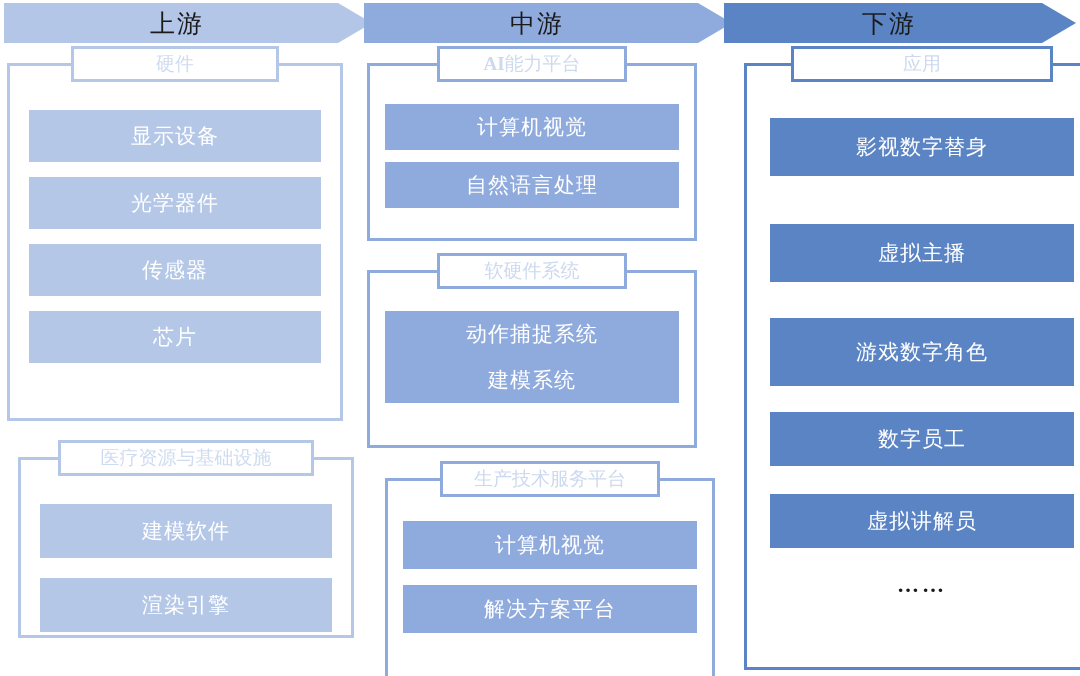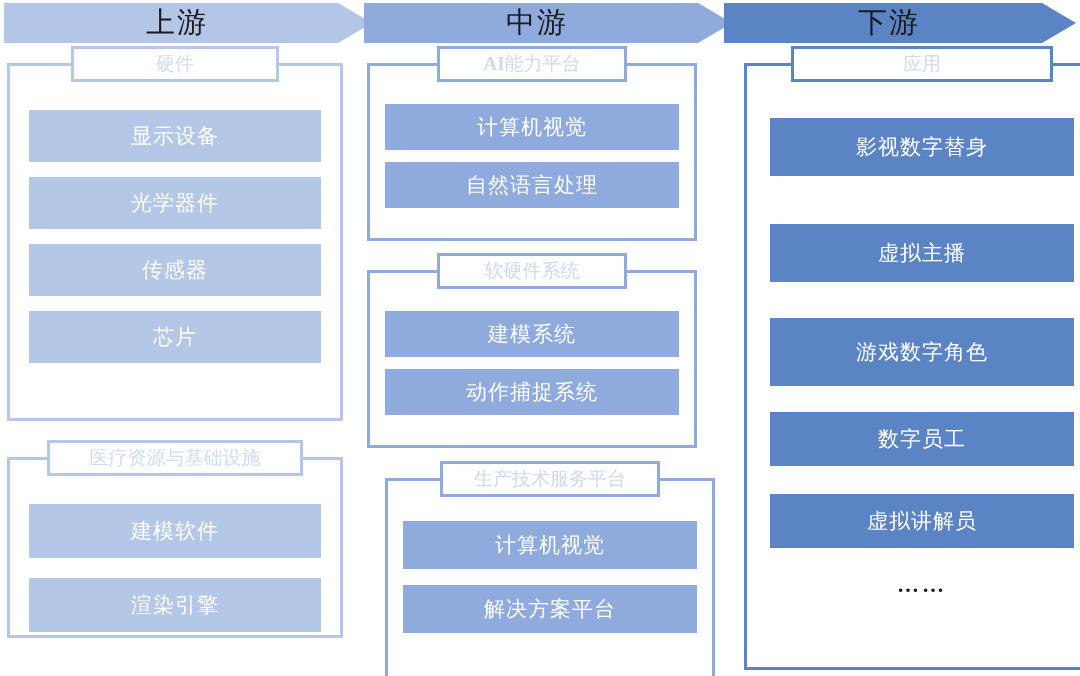--- a/index.html
+++ b/index.html
@@ -12,21 +12,21 @@
   }
 
   
   #header-row{
     position:absolute;left:0;top:0;width:1080px;height:46px;
   }
   .chev{
     position:absolute;top:3px;height:40px;
     display:flex;align-items:center;justify-content:center;
     color:#1a1a1a;
-    font-size:29px;
+    font-size:25px;
     letter-spacing:2px;
     filter:drop-shadow(1.6px 1.6px 0 #d3d3d3);
   }
   .chev-label{position:relative;z-index:2;padding-right:22px;}
   .chev-up   {left:4px;  width:368px; background:#b3c6e7;
                clip-path:polygon(0 0, calc(100% - 34px) 0, 100% 50%, calc(100% - 34px) 100%, 0 100%);}
   .chev-mid  {left:364px;width:368px; background:#8faadc;
                clip-path:polygon(0 0, calc(100% - 34px) 0, 100% 50%, calc(100% - 34px) 100%, 0 100%);}
   .chev-down {left:724px;width:352px; background:#5b84c4;
                clip-path:polygon(0 0, calc(100% - 34px) 0, 100% 50%, calc(100% - 34px) 100%, 0 100%);}
@@ -132,21 +132,21 @@
         </div>
         <div class="item" style="height:52px;margin-bottom:15px;">
           <span>传感器</span>
         </div>
         <div class="item" style="height:52px;">
           <span>芯片</span>
         </div>
       </div>
     </div>
 
-    <div class="group" style="left:7px;top:394px;width:336px;height:198px;">
+    <div class="group" style="left:18px;top:394px;width:336px;height:198px;">
       <div class="group-body"></div>
       <div class="group-title" style="width:256px;">
         <span>医疗资源与基础设施</span>
       </div>
       <div class="items" style="padding:28px 22px 0 22px;">
         <div class="item" style="height:54px;margin-bottom:20px;">
           <span>建模软件</span>
         </div>
         <div class="item" style="height:54px;">
           <span>渲染引擎</span>
@@ -172,25 +172,25 @@
         </div>
       </div>
     </div>
 
     <div class="group" style="left:9px;top:207px;width:330px;height:195px;">
       <div class="group-body"></div>
       <div class="group-title" style="width:190px;">
         <span>软硬件系统</span>
       </div>
       <div class="items" style="padding:22px 18px 0 18px;">
+        <div class="item" style="height:46px;">
+          <span>动作捕捉系统</span>
+        </div>
         <div class="item" style="height:46px;margin-bottom:12px;">
           <span>建模系统</span>
-        </div>
-        <div class="item" style="height:46px;">
-          <span>动作捕捉系统</span>
         </div>
       </div>
     </div>
 
     <div class="group" style="left:27px;top:415px;width:330px;height:241px;border-radius:14px;">
       <div class="group-body"></div>
       <div class="group-title" style="width:220px;">
         <span>生产技术服务平台</span>
       </div>
       <div class="items" style="padding:24px 18px 0 18px;">

